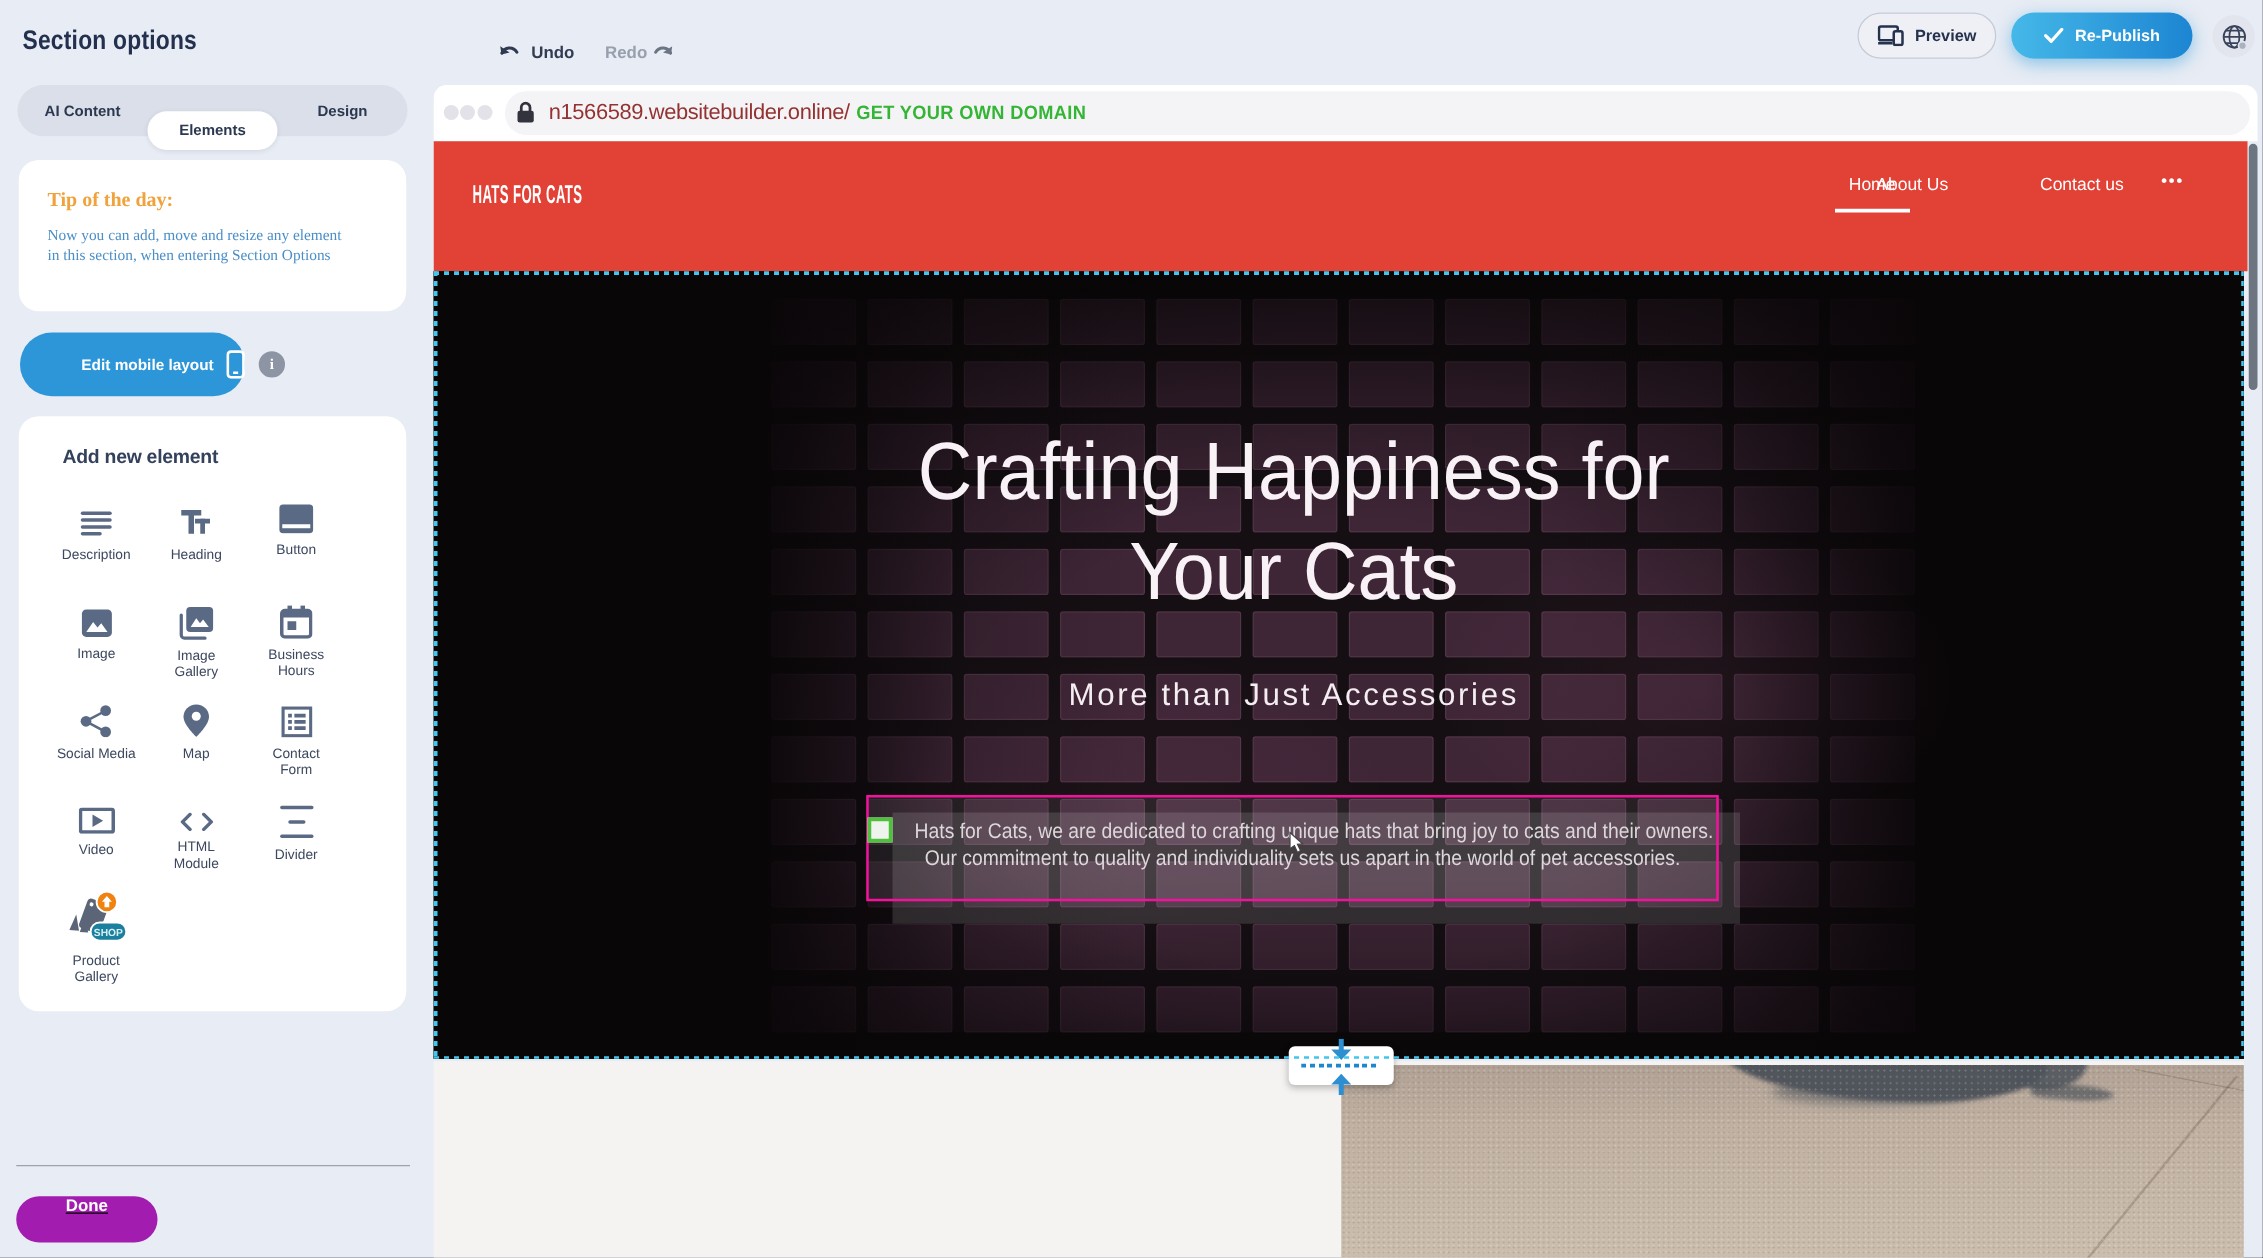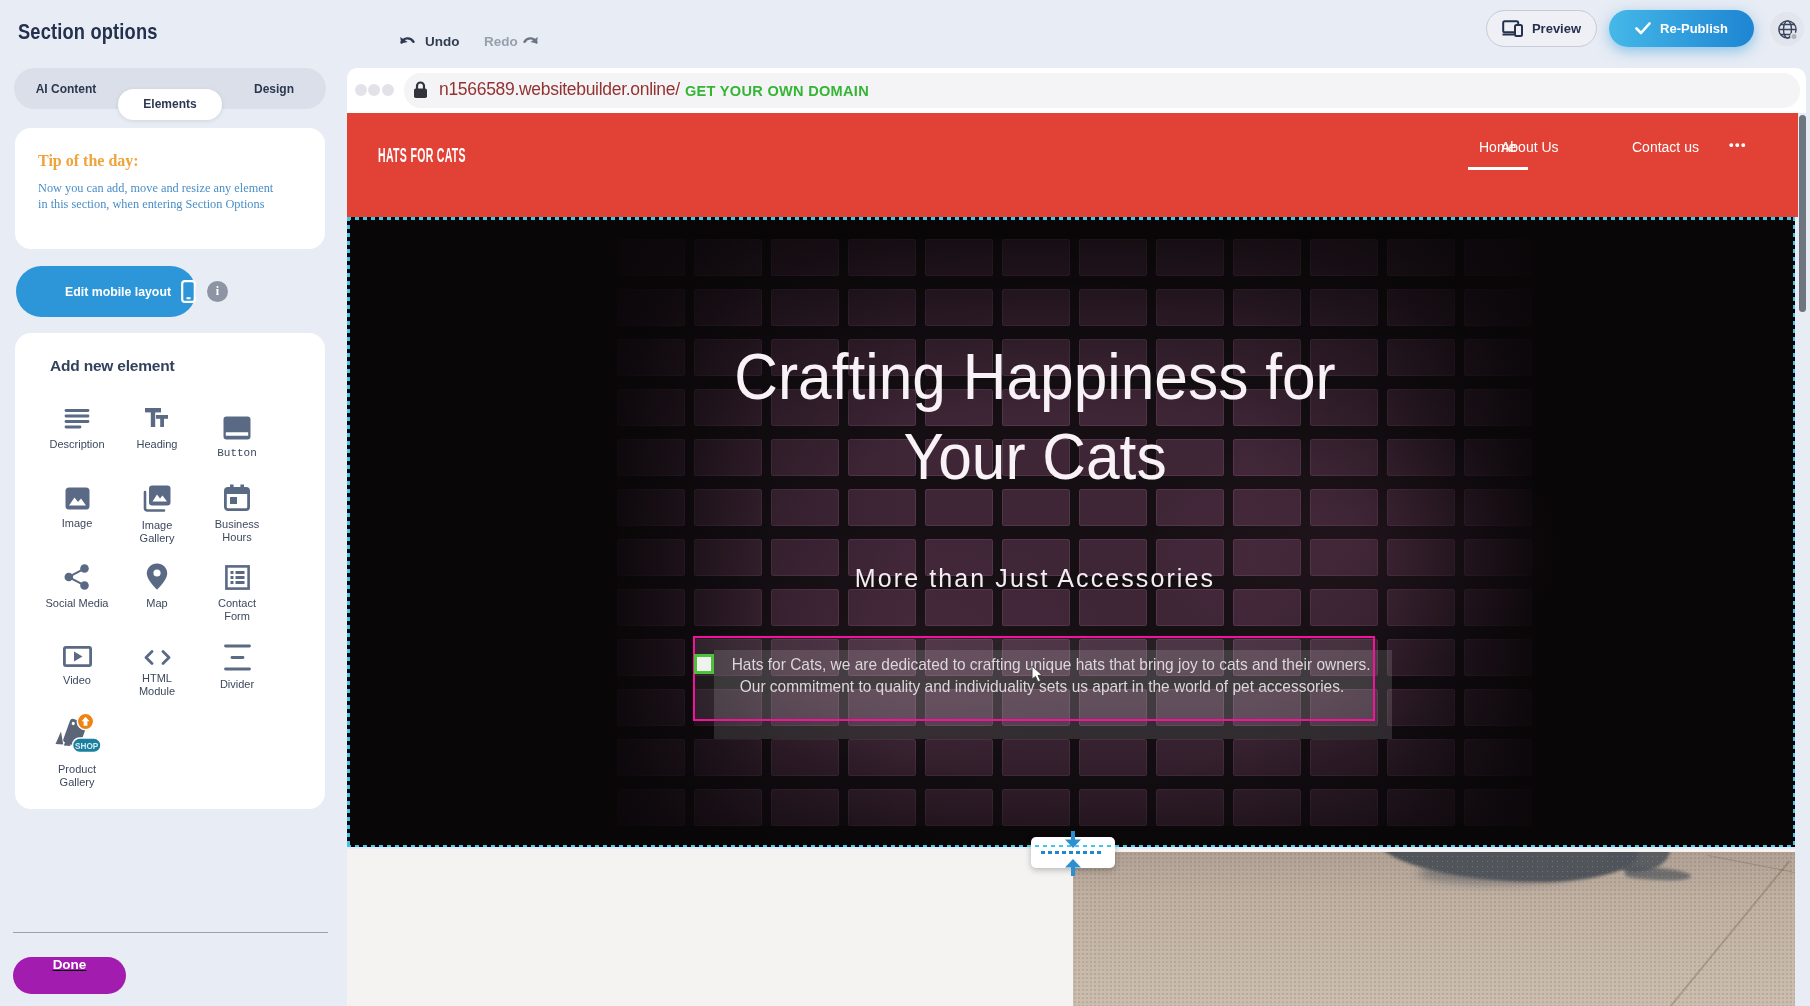--- a/index.html
+++ b/index.html
@@ -66,21 +66,21 @@
 #hgrid i { background:#3f2637; border:1px solid rgba(195,135,170,.16); border-radius:2.5px; }
 #vignette { position:absolute; left:0; top:0; width:100%; height:100%;
   background:
    radial-gradient(ellipse 300px 180px at 1010px 330px, rgba(205,110,160,.07), rgba(0,0,0,0) 70%),
    radial-gradient(ellipse 300px 180px at 560px 430px, rgba(180,95,140,.05), rgba(0,0,0,0) 70%),
    linear-gradient(90deg, rgba(9,6,8,.97) 0px, rgba(9,6,8,.88) 270px, rgba(9,6,8,.18) 430px, rgba(9,6,8,0) 560px, rgba(9,6,8,0) 900px, rgba(9,6,8,.18) 1020px, rgba(9,6,8,.88) 1180px, rgba(9,6,8,.97) 1448px),
    linear-gradient(180deg, rgba(9,6,8,.6) 0px, rgba(9,6,8,.1) 130px, rgba(9,6,8,0) 200px, rgba(9,6,8,0) 480px, rgba(9,6,8,.35) 590px, rgba(9,6,8,.55) 630px),
    radial-gradient(ellipse 740px 420px at 724px 380px, rgba(0,0,0,0) 42%, rgba(0,0,0,.32) 78%, rgba(0,0,0,.55) 100%); }
 #h-title { position:absolute; left:0; top:120px; width:1376px; text-align:center; color:#f8f1f6;
   font-size:65px; line-height:80px; transform:scaleX(0.93); transform-origin:688px 50%; }
-#h-sub { position:absolute; left:0; top:324px; width:1376px; height:30px; line-height:30px; text-align:center; color:#f4eef2; font-size:25px; letter-spacing:2.1px;margin-top:22px; }
+#h-sub { position:absolute; left:0; top:324px; width:1376px; height:30px; line-height:30px; text-align:center; color:#f4eef2; font-size:25px; letter-spacing:2.1px; }
 #hoverband { position:absolute; left:367px; top:433px; width:678px; height:89px; background:rgba(255,255,255,.13); }
 #selbox { position:absolute; left:346px; top:419px; width:682px; height:85px;
   border:2px solid #f3119e; background:rgba(255,255,255,.07); }
 #seltext { position:absolute; left:354px; top:437px; width:682px; text-align:center;
   color:#dcd7da; font-size:17px; line-height:21.5px; white-space:nowrap; transform:scaleX(0.91); transform-origin:341px 0; }
 #handle-g { position:absolute; left:347px; top:437px; width:20px; height:20px; background:#eef3ee;
   border:3.5px solid #50bf3e; }
 
 #bottomsec { left:347px; top:849px; width:1448px; height:157px; background:#f4f3f2; }
 #pave { position:absolute; left:726px; top:3px; width:722px; height:154px;
@@ -185,21 +185,21 @@
       <svg width="26" height="26" viewBox="0 0 26 26">
         <g fill="#5a6a84">
           <rect x="1" y="3" width="16" height="4.4"></rect>
           <rect x="6.8" y="3" width="4.4" height="19"></rect>
           <rect x="12" y="10" width="12" height="3.8"></rect>
           <rect x="16.2" y="10" width="3.8" height="12"></rect>
         </g>
       </svg>
       <div class="lab">Heading</div>
     </div>
-  <div class="el" style="left:182px; top:83px;font-family:Liberation Mono, monospace;">
+  <div class="el" style="left:182px; top:70px;">
       <svg width="28" height="24" viewBox="0 0 28 24">
         <path d="M3.5 0.5 h21 a3 3 0 0 1 3 3 v17 a3 3 0 0 1 -3 3 h-21 a3 3 0 0 1 -3 -3 v-17 a3 3 0 0 1 3 -3 Z M2.8 16.3 h22.4 v3.4 h-22.4 Z" fill="#5a6a84" fill-rule="evenodd"></path>
       </svg>
       <div class="lab">Button</div>
     </div>
   <div class="el" style="left:22px; top:154px;">
       <svg width="25" height="23" viewBox="0 0 25 23">
         <rect x="0.5" y="0.5" width="24" height="22" rx="3.5" fill="#5a6a84"></rect>
         <path d="M4 18.5 L9.5 10.5 L13 15 L16 11.5 L21 18.5 Z" fill="#fff"></path>
       </svg>

